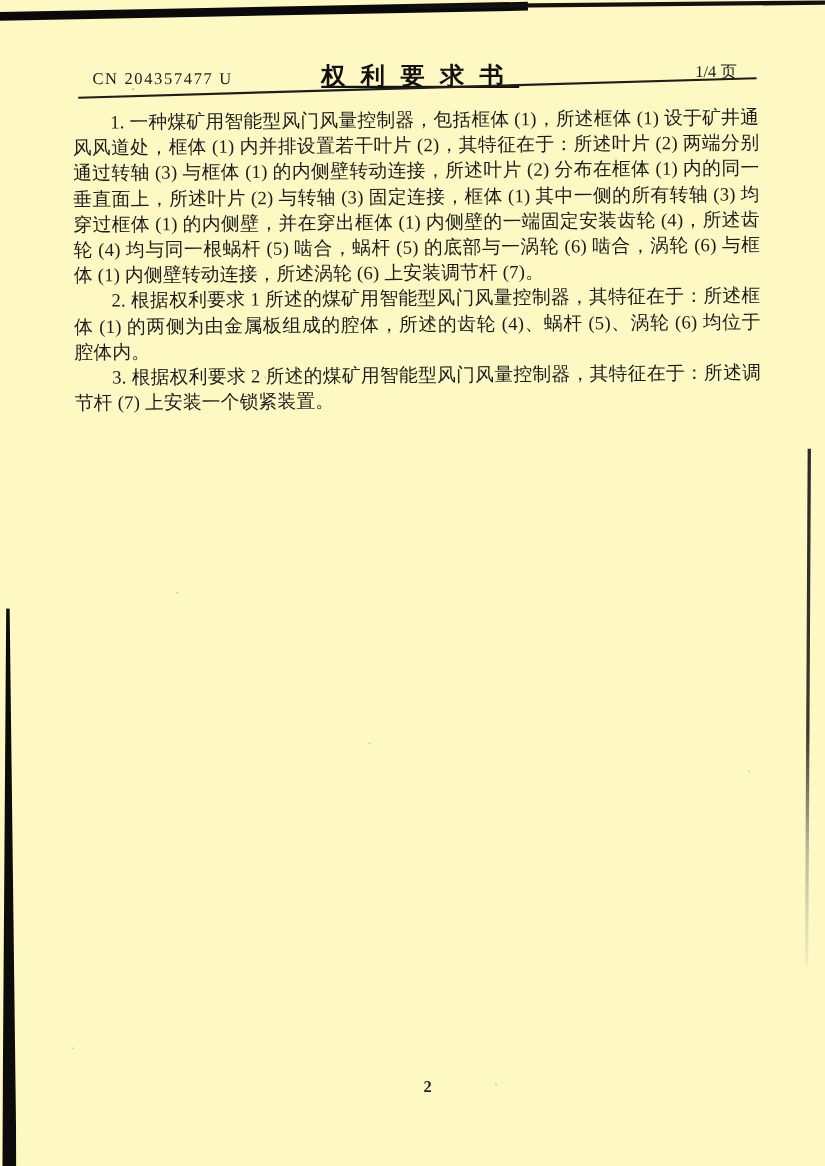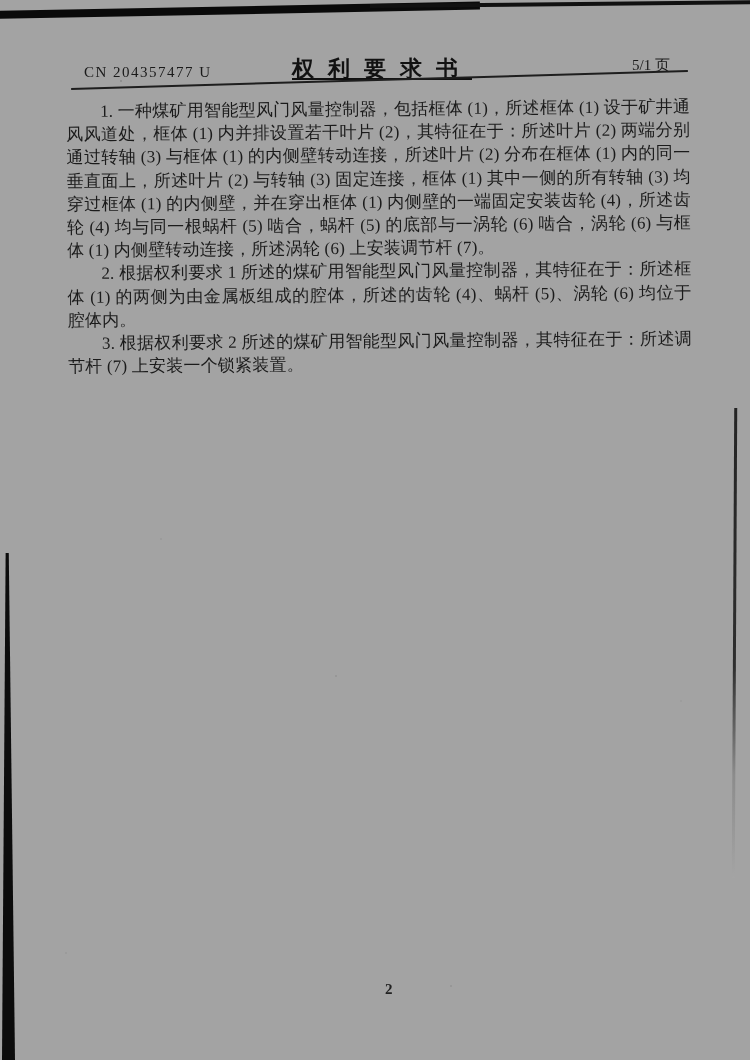--- a/index.html
+++ b/index.html
@@ -4,21 +4,21 @@
 <style>
   html,body{margin:0;padding:0;}
   body{
     width:750px;height:1060px;
     background:#e9e9e9;
     font-family:"Liberation Serif","DejaVu Serif",serif;
   }
   .page{
     position:relative;
     width:750px;height:1060px;
-    background:#a3a3a3;
+    background:#fef9c3;
     overflow:hidden;
     color:#1c1c1c;
   }
   
   .artifact{position:absolute;pointer-events:none;}
   .top-bar-1{
     left:-10px;top:11px;width:490px;height:8px;
     background:#0a0a0a;
     transform:rotate(-1.1deg);transform-origin:left center;
   }
@@ -99,21 +99,21 @@
 
   <div class="artifact top-bar-1"></div>
   <div class="artifact top-bar-2"></div>
   <div class="artifact left-wedge"></div>
   <div class="artifact right-line"></div>
   <div class="artifact specks"></div>
 
   <header>
     <span class="pub-number">CN 204357477 U</span>
     <h1 class="doc-title">权利要求书</h1>
-    <span class="page-indicator">5/1 页</span>
+    <span class="page-indicator">1/4 页</span>
   </header>
   <div class="header-rule"></div>
 
   <main class="claims">
     <p class="claim">1. 一种煤矿用智能型风门风量控制器，包括框体 (1)，所述框体 (1) 设于矿井通风风道处，框体 (1) 内并排设置若干叶片 (2)，其特征在于：所述叶片 (2) 两端分别通过转轴 (3) 与框体 (1) 的内侧壁转动连接，所述叶片 (2) 分布在框体 (1) 内的同一垂直面上，所述叶片 (2) 与转轴 (3) 固定连接，框体 (1) 其中一侧的所有转轴 (3) 均穿过框体 (1) 的内侧壁，并在穿出框体 (1) 内侧壁的一端固定安装齿轮 (4)，所述齿轮 (4) 均与同一根蜗杆 (5) 啮合，蜗杆 (5) 的底部与一涡轮 (6) 啮合，涡轮 (6) 与框体 (1) 内侧壁转动连接，所述涡轮 (6) 上安装调节杆 (7)。</p>
     <p class="claim">2. 根据权利要求 1 所述的煤矿用智能型风门风量控制器，其特征在于：所述框体 (1) 的两侧为由金属板组成的腔体，所述的齿轮 (4)、蜗杆 (5)、涡轮 (6) 均位于腔体内。</p>
     <p class="claim">3. 根据权利要求 2 所述的煤矿用智能型风门风量控制器，其特征在于：所述调节杆 (7) 上安装一个锁紧装置。</p>
   </main>
 
   <footer>

